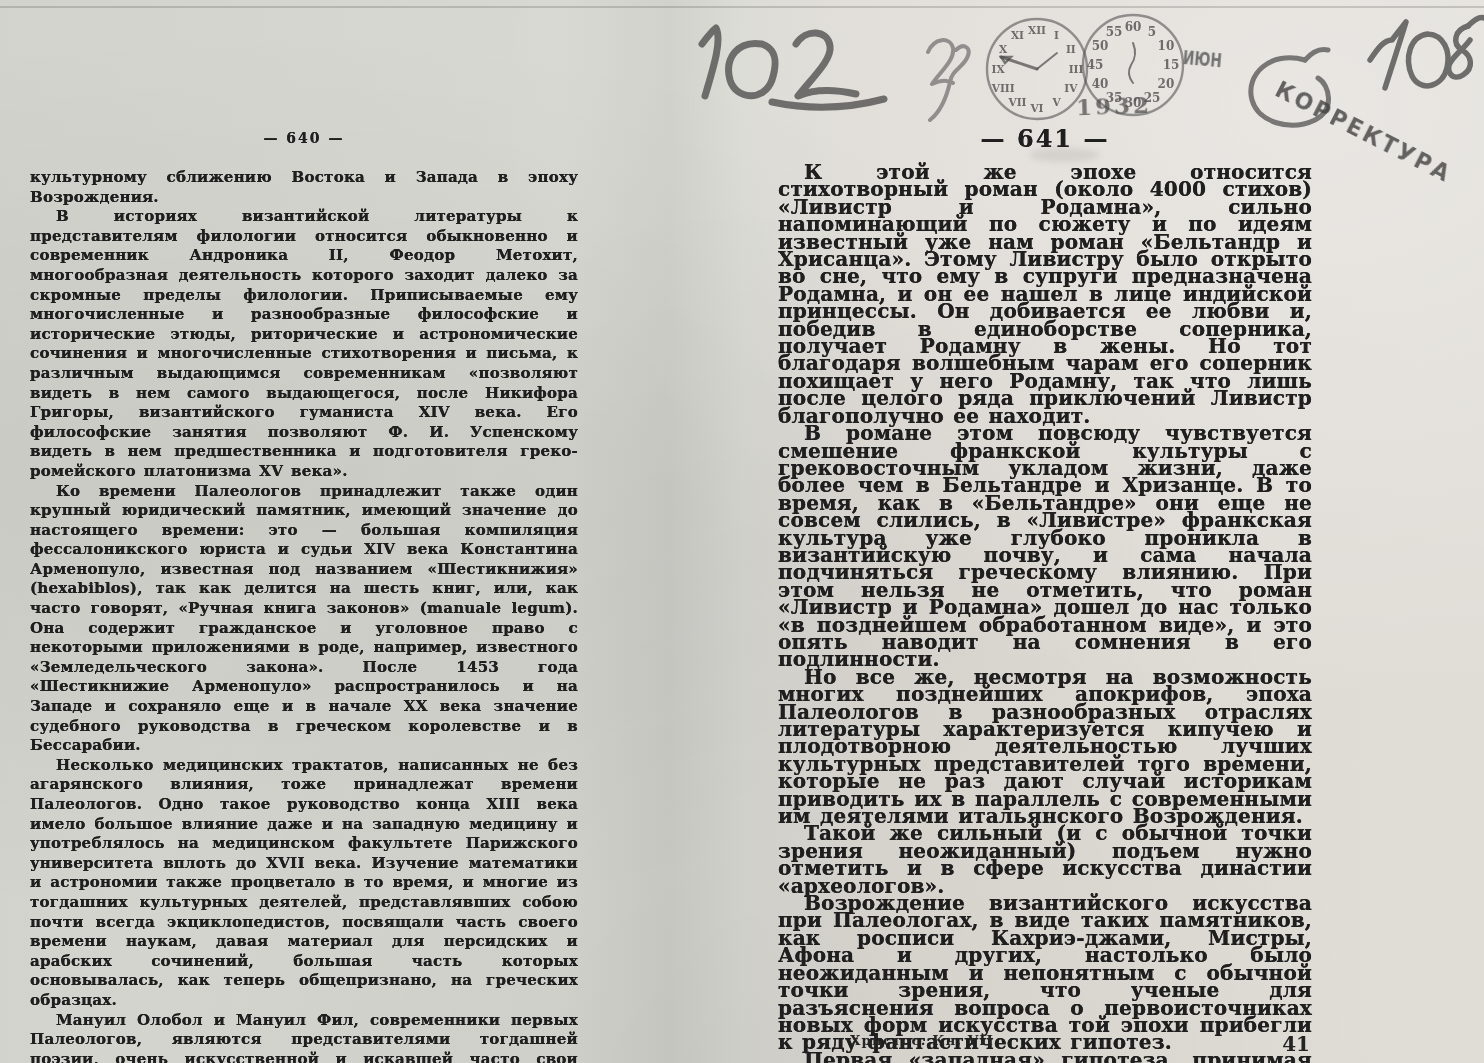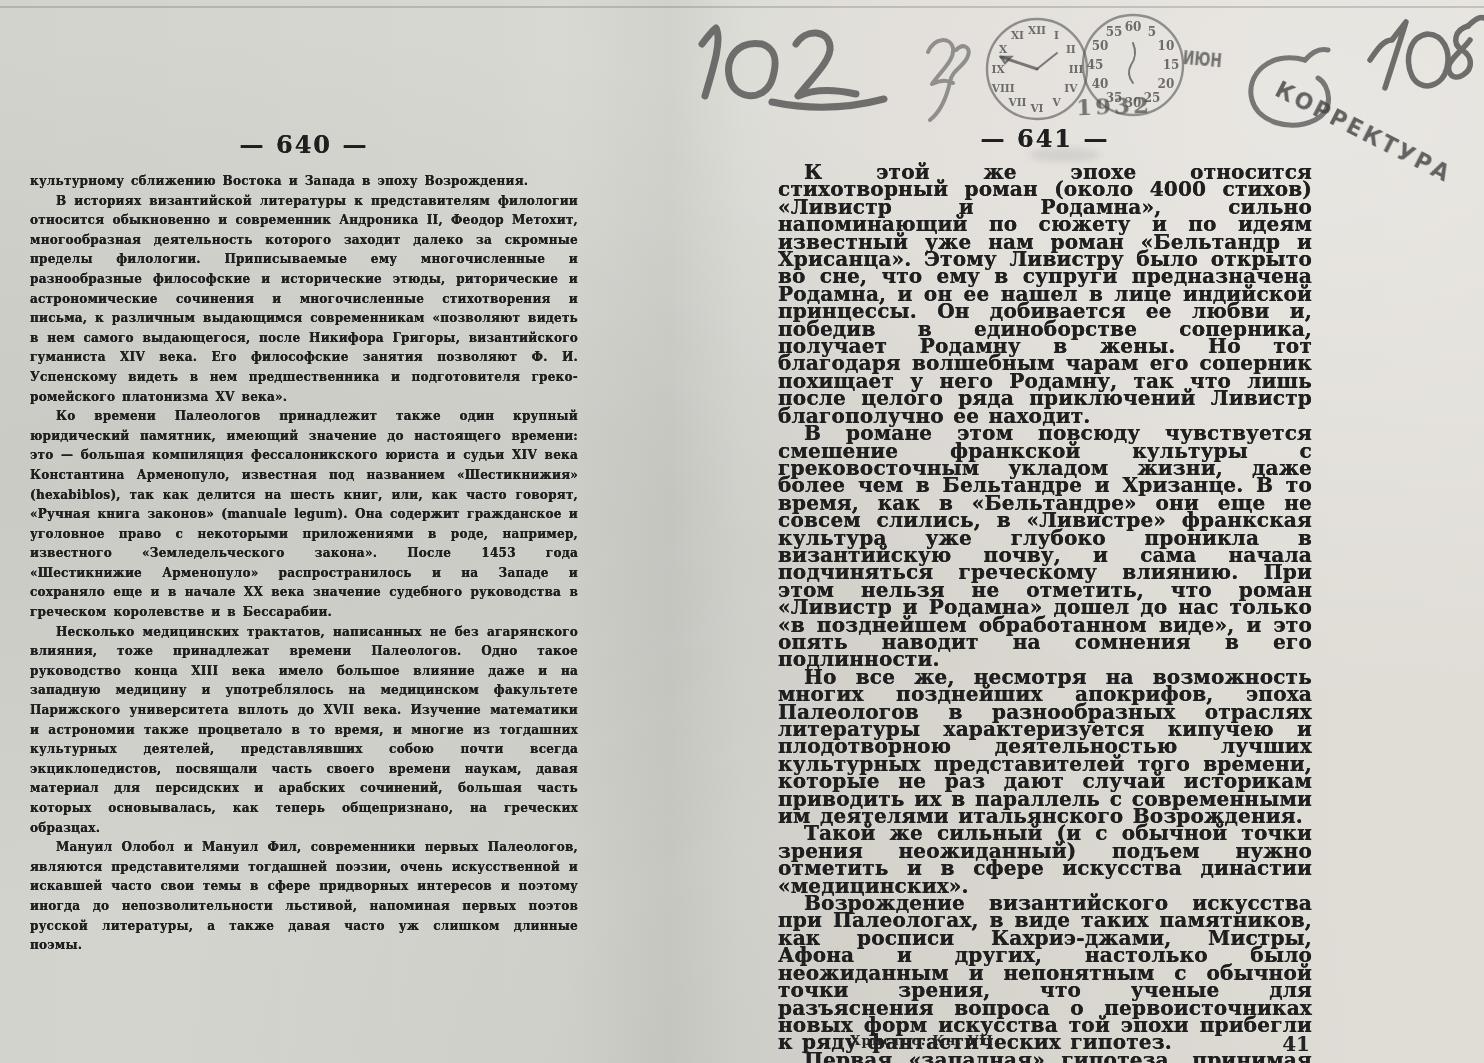--- a/index.html
+++ b/index.html
@@ -10,25 +10,25 @@
       radial-gradient(ellipse at 18% 45%, rgba(0,0,0,0.05), transparent 55%),
       radial-gradient(ellipse at 88% 10%, rgba(255,255,255,0.30), transparent 45%),
       radial-gradient(ellipse at 50% 110%, rgba(0,0,0,0.06), transparent 60%),
       linear-gradient(90deg,#d3d3cd 0%,#d8d8d2 38%,#cfcfc9 45%,#d9d9d3 50%,#dedad4 60%,#e0ddd7 100%);
   }
   .scan-edge-line{position:absolute;top:6px;left:0;width:100%;height:2px;background:rgba(70,70,70,.22);}
   .page{position:absolute;color:#1f1f1f;}
   .page p{margin:0;text-align:justify;font-weight:bold;
     text-shadow:0 0 .5px rgba(0,0,0,.8), .3px .3px 0 rgba(0,0,0,.22);}
   .page-left{left:30px;top:130px;width:548px;}
-  .page-left p{font-size:12px;line-height:19.6px;letter-spacing:.25px;word-spacing:2.5px;}
+  .page-left p{font-size:15px;line-height:19.6px;letter-spacing:.25px;word-spacing:2.5px;}
   .page-right{left:778px;top:124px;width:534px;}
   .page-right p{font-size:20px;line-height:17.4px;letter-spacing:.2px;word-spacing:2.2px;}
-  .page-header{text-align:center;font-weight:bold;font-size:24px;letter-spacing:2px;
-    margin-bottom:13px;text-shadow:0 0 .5px rgba(0,0,0,.8);}
+  .page-header{text-align:center;font-weight:bold;font-size:14px;letter-spacing:2px;
+    margin-bottom:22px;text-shadow:0 0 .5px rgba(0,0,0,.8);}
   .page-right .page-header{font-size:24px;margin-bottom:11px;}
   .ghost-smudge{position:absolute;left:1030px;top:148px;width:70px;height:14px;
     background:rgba(90,90,90,.13);filter:blur(3px);border-radius:50%;}
   .ind{text-indent:26px;}
   .footer-row{position:absolute;left:778px;top:1032px;width:534px;display:flex;
     justify-content:space-between;font-weight:bold;font-size:13.5px;color:#242424;}
   .footer-sig{margin-left:72px;letter-spacing:1px;}
   .footer-num{margin-right:2px;font-size:20px;}
   
   .stamp-layer{position:absolute;left:0;top:0;width:1484px;height:200px;pointer-events:none;}
@@ -61,21 +61,21 @@
   <p class="ind">Мануил Олобол и Мануил Фил, современники первых Палеологов, являются представителями тогдашней поэзии, очень искусственной и искавшей часто свои темы в сфере придворных интересов и поэтому иногда до непозволительности льстивой, напоминая первых поэтов русской литературы, а также давая часто уж слишком длинные поэмы.</p>
 
 </div>
 
 <div class="ghost-smudge"></div>
 <div class="page page-right">
   <div class="page-header">— 641 —</div>
   <p class="ind">К этой же эпохе относится стихотворный роман (около 4000 стихов) «Ливистр и Родамна», сильно напоминающий по сюжету и по идеям известный уже нам роман «Бельтандр и Хрисанца». Этому Ливистру было открыто во сне, что ему в супруги предназначена Родамна, и он ее нашел в лице индийской принцессы. Он добивается ее любви и, победив в единоборстве соперника, получает Родамну в жены. Но тот благодаря волшебным чарам его соперник похищает у него Родамну, так что лишь после целого ряда приключений Ливистр благополучно ее находит.</p>
   <p class="ind">В романе этом повсюду чувствуется смешение франкской культуры с грековосточным укладом жизни, даже более чем в Бельтандре и Хризанце. В то время, как в «Бельтандре» они еще не совсем слились, в «Ливистре» франкская культура уже глубоко проникла в византийскую почву, и сама начала подчиняться греческому влиянию. При этом нельзя не отметить, что роман «Ливистр и Родамна» дошел до нас только «в позднейшем обработанном виде», и это опять наводит на сомнения в его подлинности.</p>
   <p class="ind">Но все же, несмотря на возможность многих позднейших апокрифов, эпоха Палеологов в разнообразных отраслях литературы характеризуется кипучею и плодотворною деятельностью лучших культурных представителей того времени, которые не раз дают случай историкам приводить их в параллель с современными им деятелями итальянского Возрождения.</p>
-  <p class="ind">Такой же сильный (и с обычной точки зрения неожиданный) подъем нужно отметить и в сфере искусства династии «медицинских».</p>
+  <p class="ind">Такой же сильный (и с обычной точки зрения неожиданный) подъем нужно отметить и в сфере искусства династии «археологов».</p>
   <p class="ind">Возрождение византийского искусства при Палеологах, в виде таких памятников, как росписи Кахриэ-джами, Мистры, Афона и других, настолько было неожиданным и непонятным с обычной точки зрения, что ученые для разъяснения вопроса о первоисточниках новых форм искусства той эпохи прибегли к ряду фантастических гипотез.</p>
   <p class="ind">Первая «западная» гипотеза, принимая во внимание латинские влияния на различные стороны греко-ромейской жизни со времени четвертого крестового похода и сближая византийские памятники с итальянскими фресками треченто и с тем, что Джотто в Италии жил именно в тот момент, когда появлялись первые произведения «возрожденного» восточного искусства при Палеологах, — приходит к заключению о возможности влияния итальянских мастеров треченто на византийское искусство, чем и объясняет его новые формы в XIV веке.</p>
   <p class="ind">Но теперь византисты доказывают уже обратное явление, т. е. влияние византийских образцов на итальянское искусство XIII века.</p>
 
 </div>
 <div class="footer-row">
   <span class="footer-sig">Христос. Кн. VII.</span>
   <span class="footer-num">41</span>
 </div>
 

